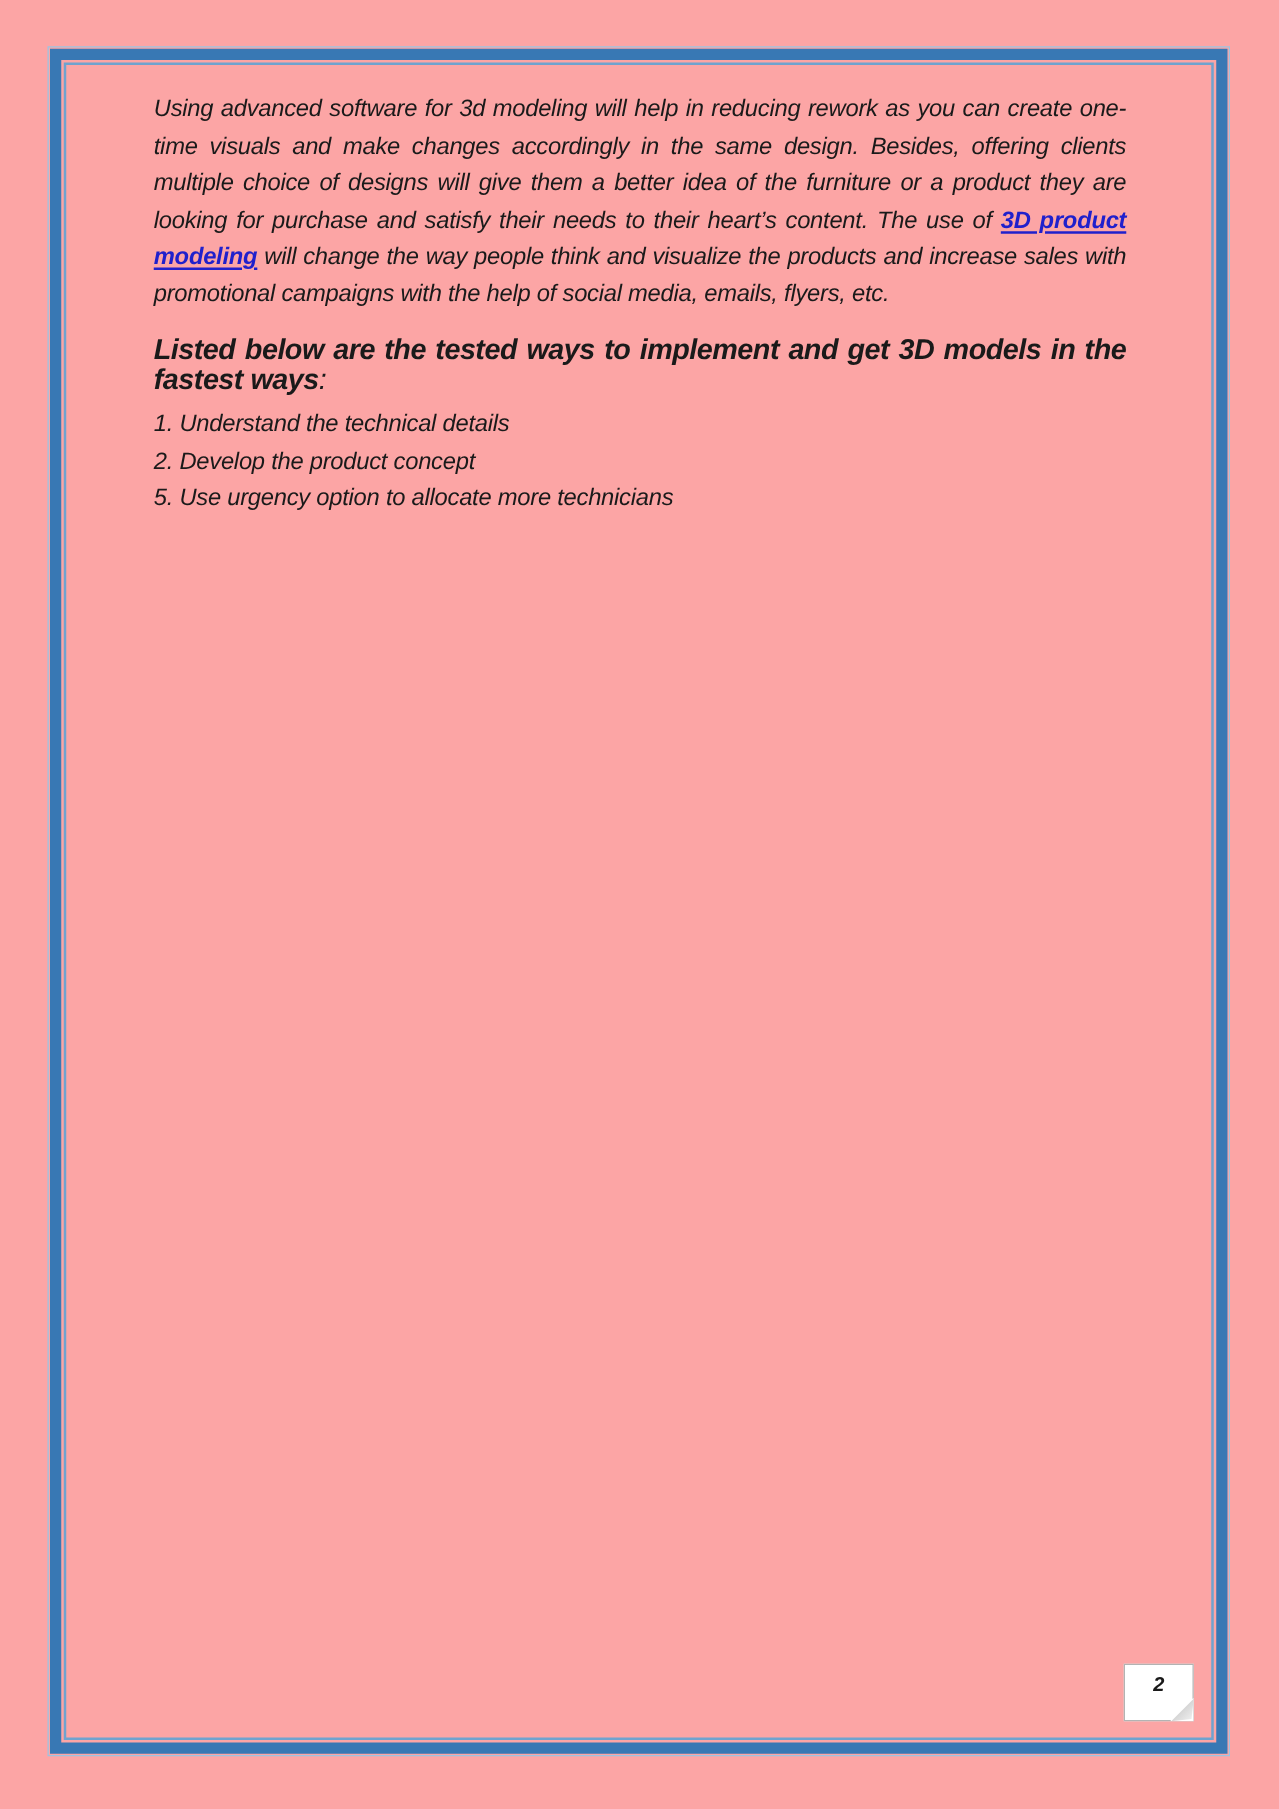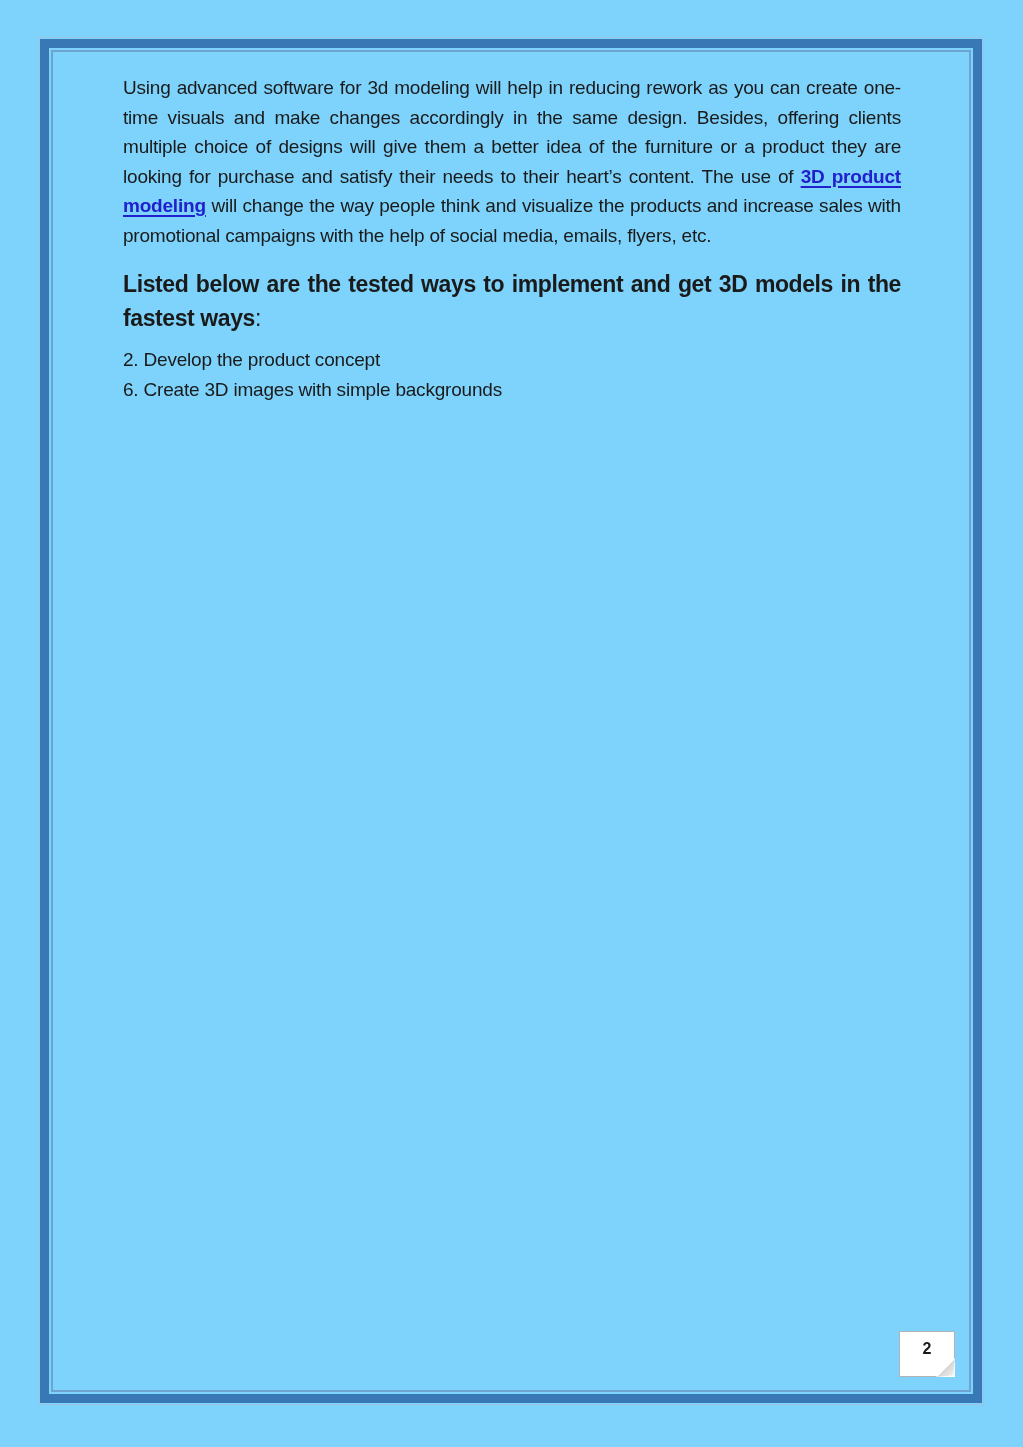--- a/index.html
+++ b/index.html
@@ -5,22 +5,23 @@
   html, body {
     margin: 0;
     padding: 0;
     background: #ffffff;
     font-family: "Liberation Sans", sans-serif;
   }
   .page {
     position: relative;
     width: 1023px;
     height: 1447px;
-    background: #7dd3fc;
+    background: #fca5a5;
     overflow: hidden;
+    font-style: italic;
   }
   
   .frame-outer {
     position: absolute;
     left: 38px;
     top: 37px;
     width: 946px;
     height: 1368px;
     box-sizing: border-box;
     border: 1px solid var(--border-light, #9cc3e2);
@@ -53,21 +54,21 @@
     line-height: 29.5px;
     letter-spacing: -0.2px;
     text-align: justify;
   }
   .body-text.closing {
     margin-bottom: 0;
   }
   .heading {
     margin: 0 0 10px 0;
     font-size: 23px;
-    line-height: 34px;
+    line-height: 24px;
     font-weight: bold;
     letter-spacing: -0.4px;
     text-align: justify;
   }
   .heading .colon {
     font-weight: normal;
   }
   .numbered-list {
     margin: 0 0 13px 0;
     font-size: 19px;
@@ -132,22 +133,23 @@
     </div>
   </div>
 
   <div class="content">
 
     <p class="body-text"><span>Using advanced software for 3d modeling will help in reducing rework as you can create one-time visuals and make changes accordingly in the same design. Besides, offering clients multiple choice of designs will give them a better idea of the furniture or a product they are looking for purchase and satisfy their needs to their heart’s content. The use of </span><a class="link">3D product modeling</a><span> will change the way people think and visualize the products and increase sales with promotional campaigns with the help of social media, emails, flyers, etc.</span></p>
 
     <h2 class="heading"><span>Listed below are the tested ways to implement and get 3D models in the fastest ways</span><span class="colon">:</span></h2>
 
     <div class="numbered-list">
+      <div class="list-item">1. Understand the technical details</div>
       <div class="list-item">2. Develop the product concept</div>
-      <div class="list-item">6. Create 3D images with simple backgrounds</div>
+      <div class="list-item">5. Use urgency option to allocate more technicians</div>
     </div>
 
 
   </div>
 
   <div class="pagebox">
     <span class="pagenum">2</span>
     <span class="corner-cut"></span>
     <span class="corner-fold"></span>
   </div>

